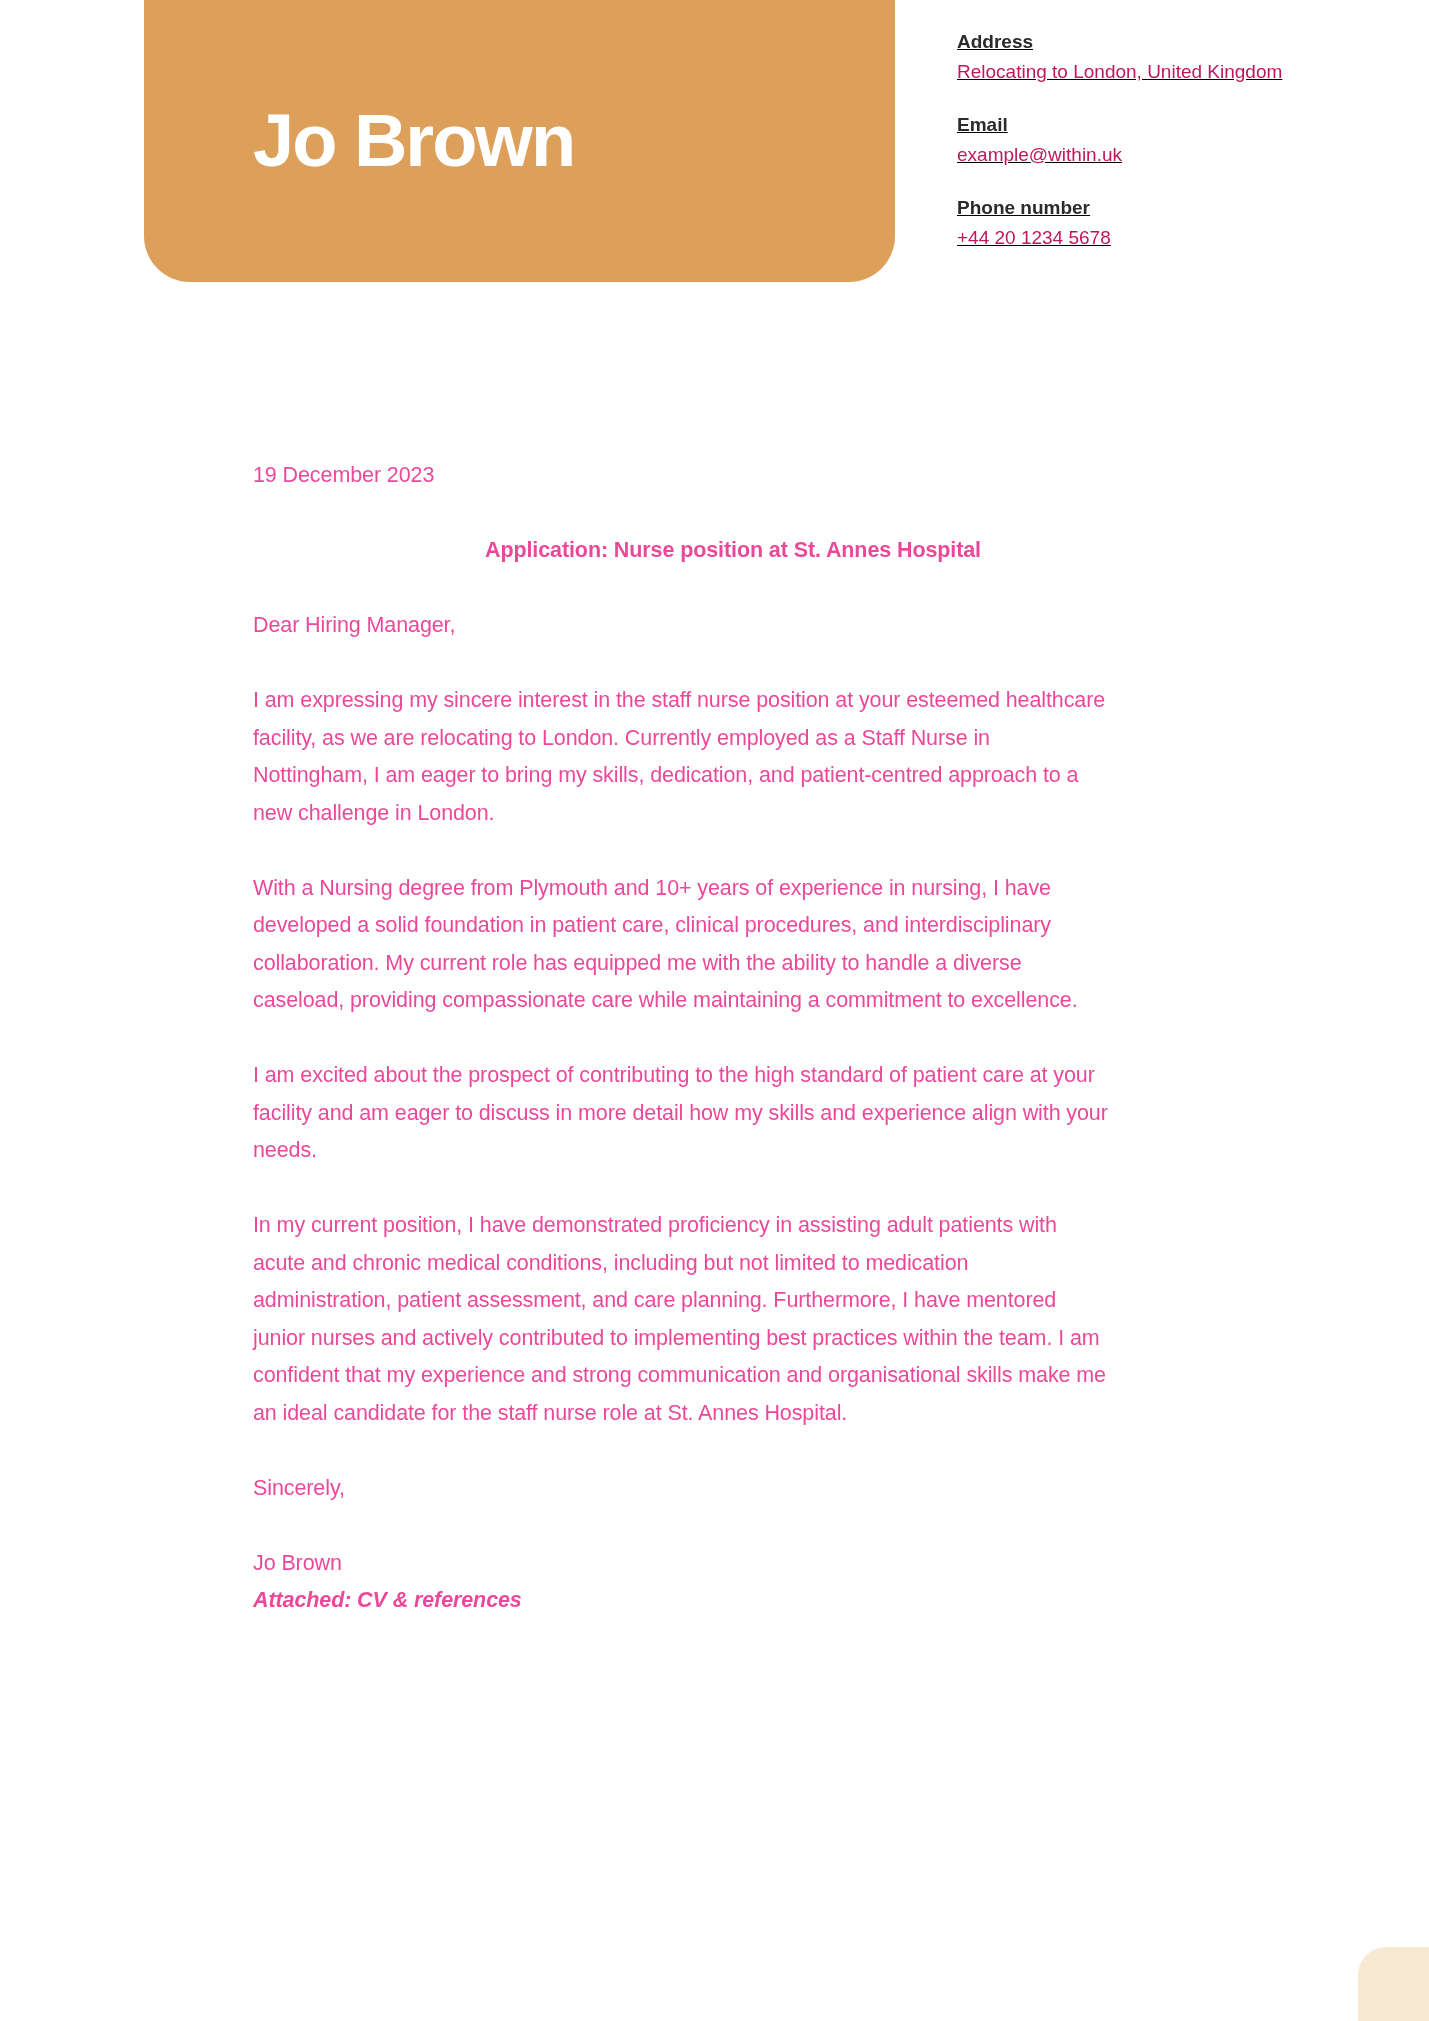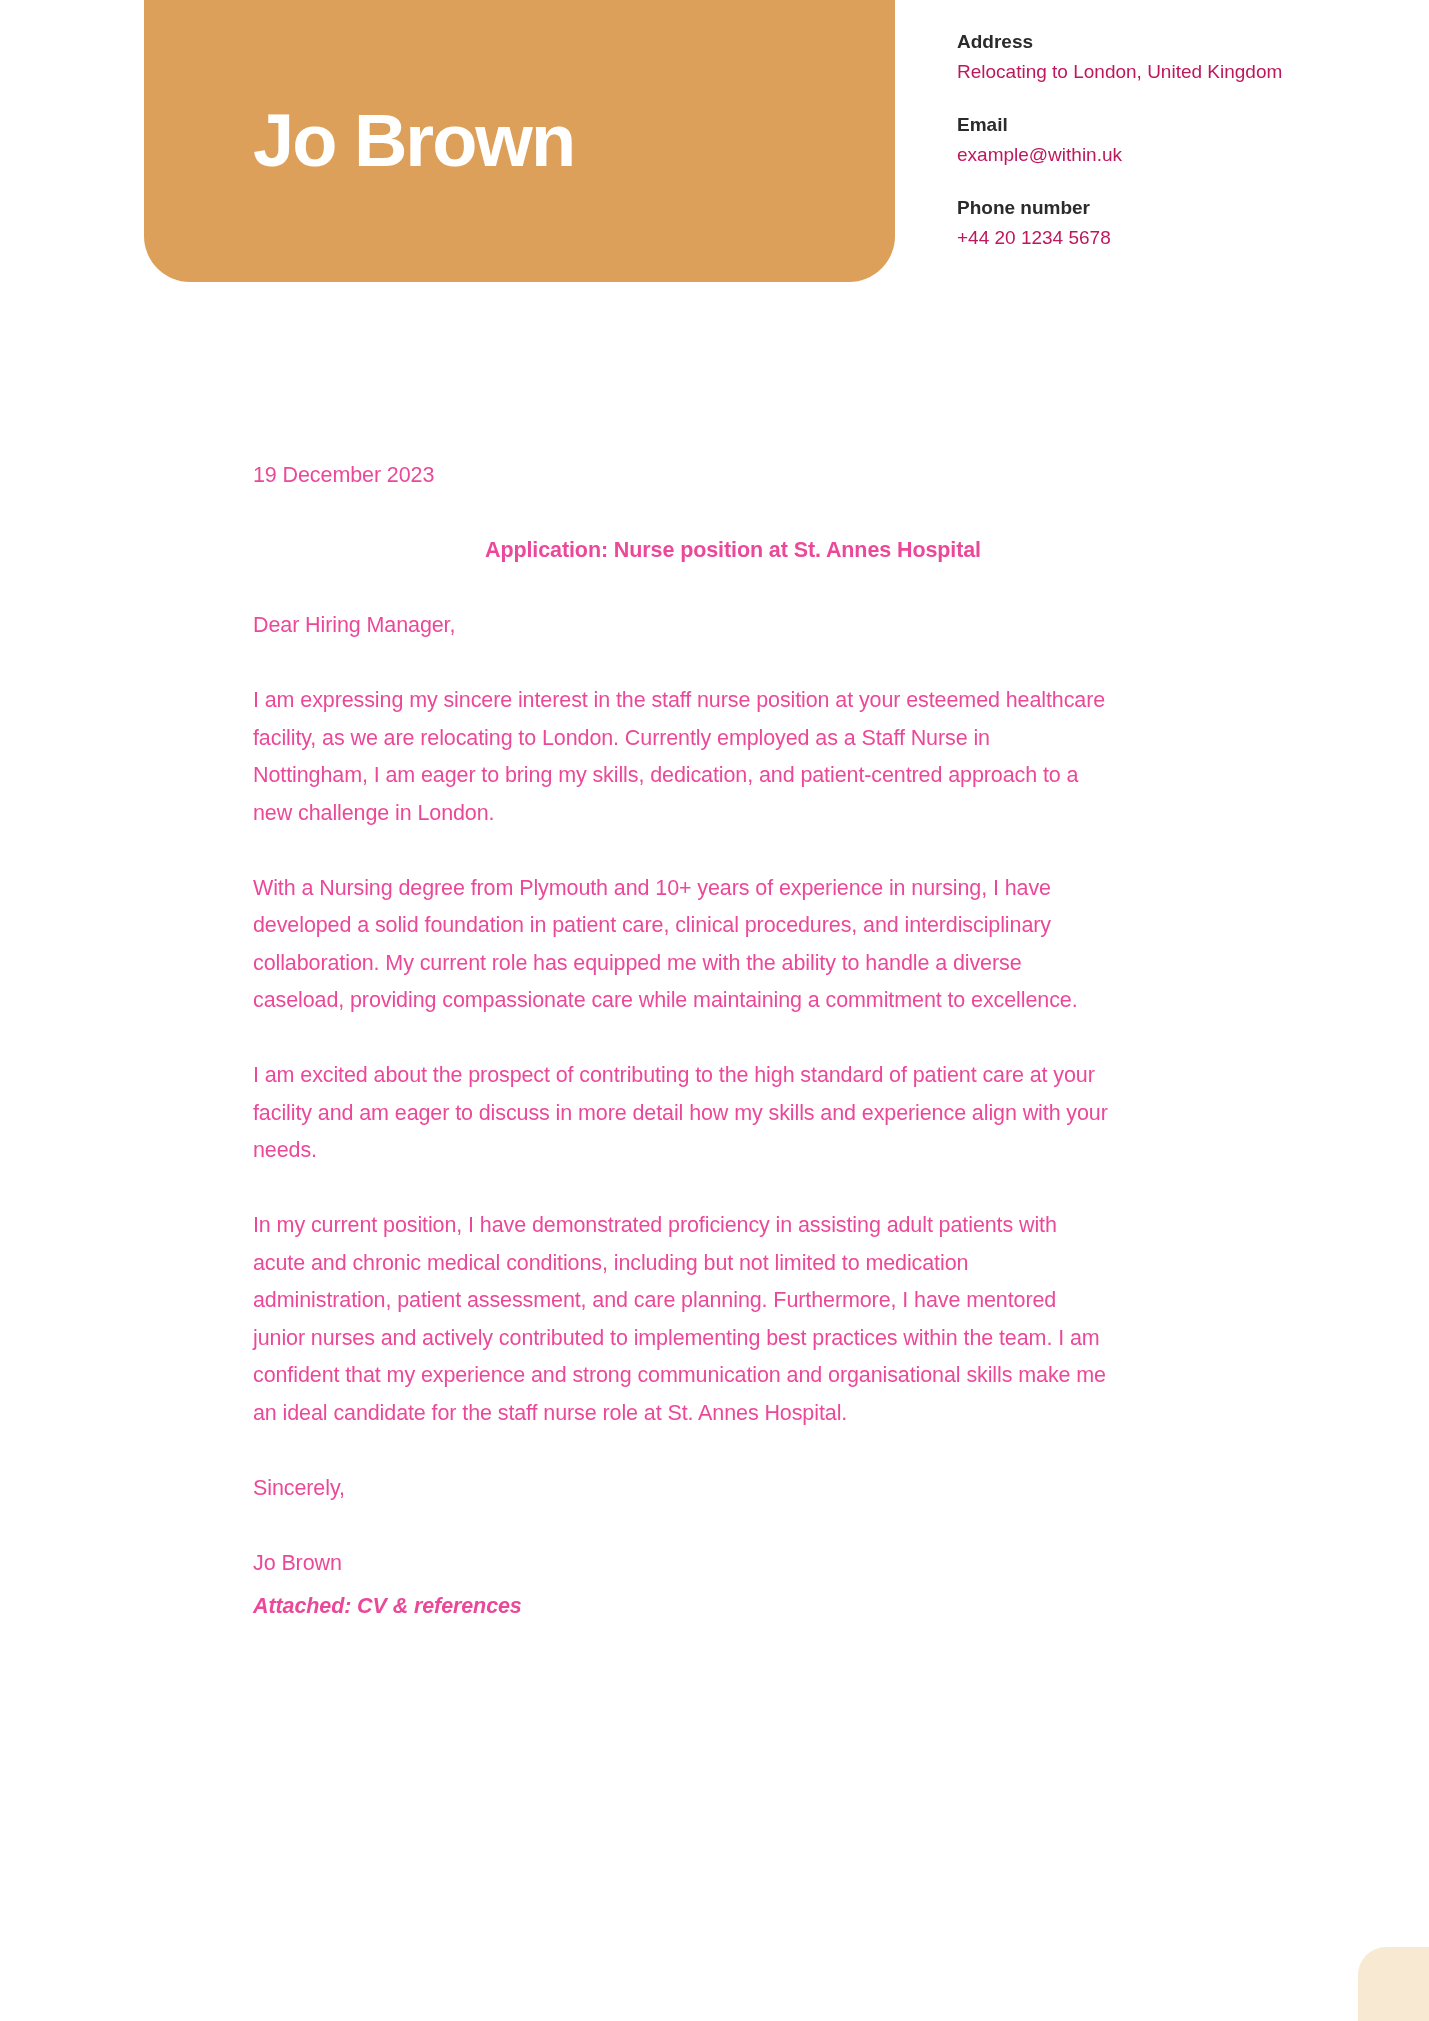--- a/index.html
+++ b/index.html
@@ -39,42 +39,42 @@
 
   
   .contact {
     position: absolute;
     left: 957px;
     top: 27px;
     width: 400px;
     font-size: 19px;
     line-height: 30px;
   }
-  .contact-group { margin-bottom: 23px; }
+  .contact-group { margin-bottom: 23px; text-decoration: underline; }
   .contact-label { font-weight: bold; color: #2b2b2b; }
   .contact-value { color: #be185d; }
 
   
   .letter {
     position: absolute;
     left: 253px;
     top: 457px;
     width: 960px;
     font-size: 21.5px;
     line-height: 37.5px;
     letter-spacing: -0.1px;
     color: #ec4899;
   }
   .letter p {
     white-space: pre-line;
     margin: 0 0 37.5px 0;
   }
   .letter p.subject { font-weight: bold; text-align: center; }
   .letter p.signature-name { margin-bottom: 0; }
-  .letter p.attachment { font-weight: bold; font-style: italic; margin-top: 6px; }
+  .letter p.attachment { font-weight: bold; font-style: italic; }
 
   
   .corner-decor {
     position: absolute;
     left: 1358px;
     top: 1947px;
     width: 140px;
     height: 140px;
     background: var(--corner, #F8E9D2);
     border-radius: 28px;

